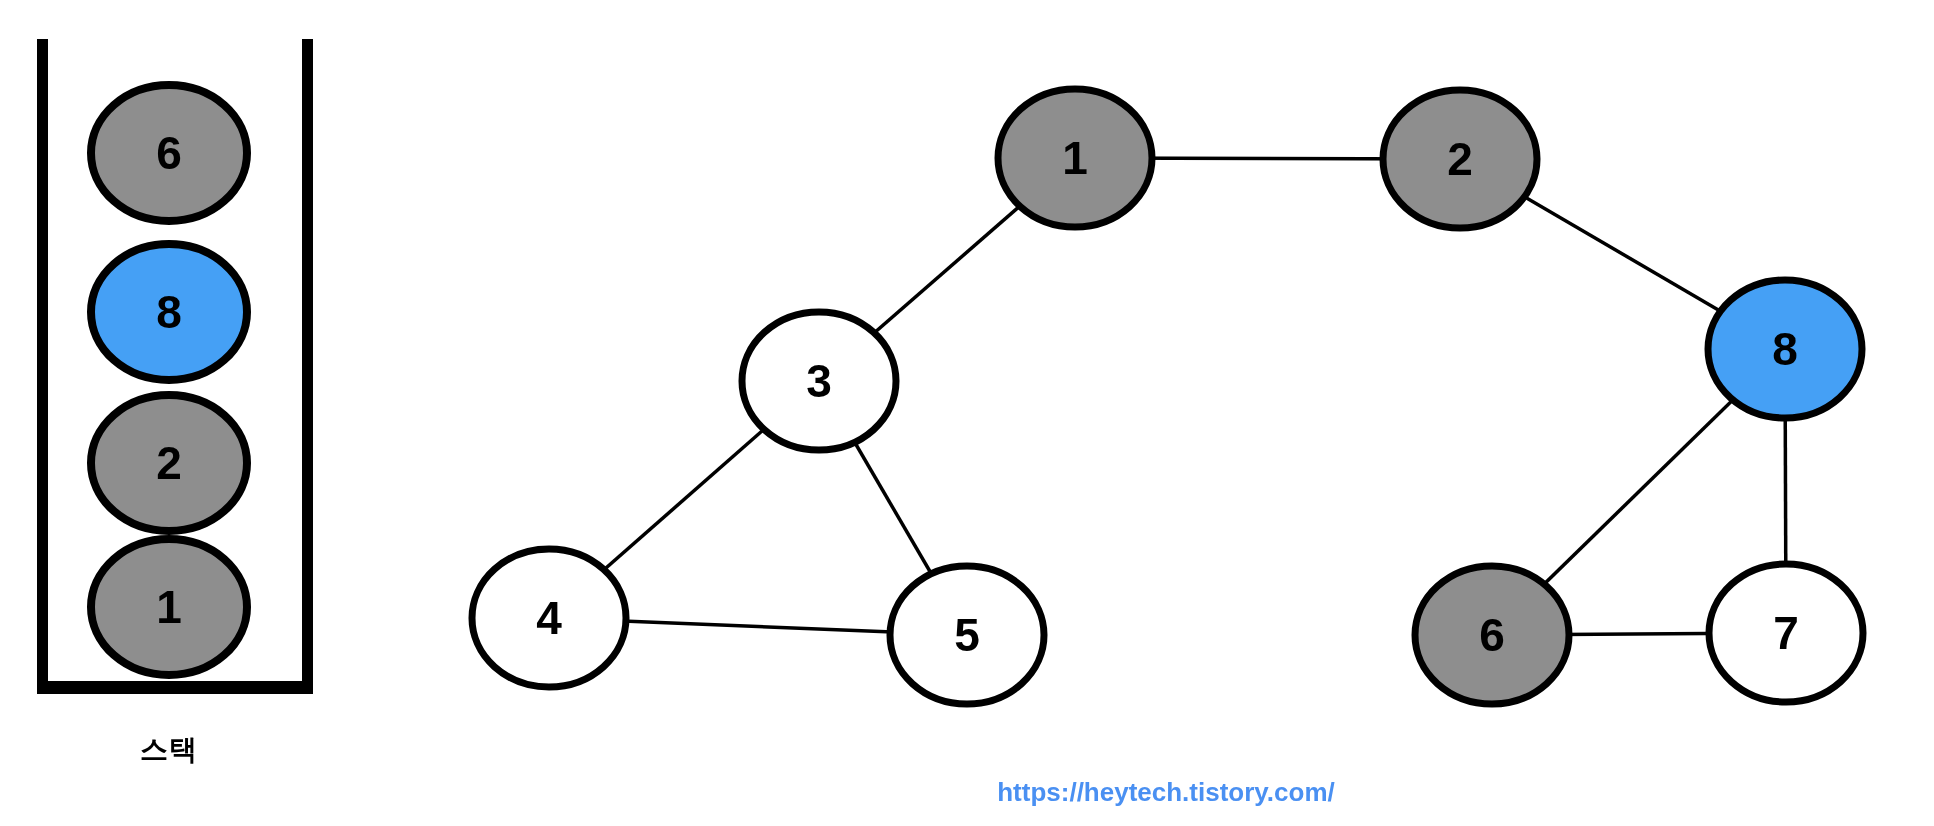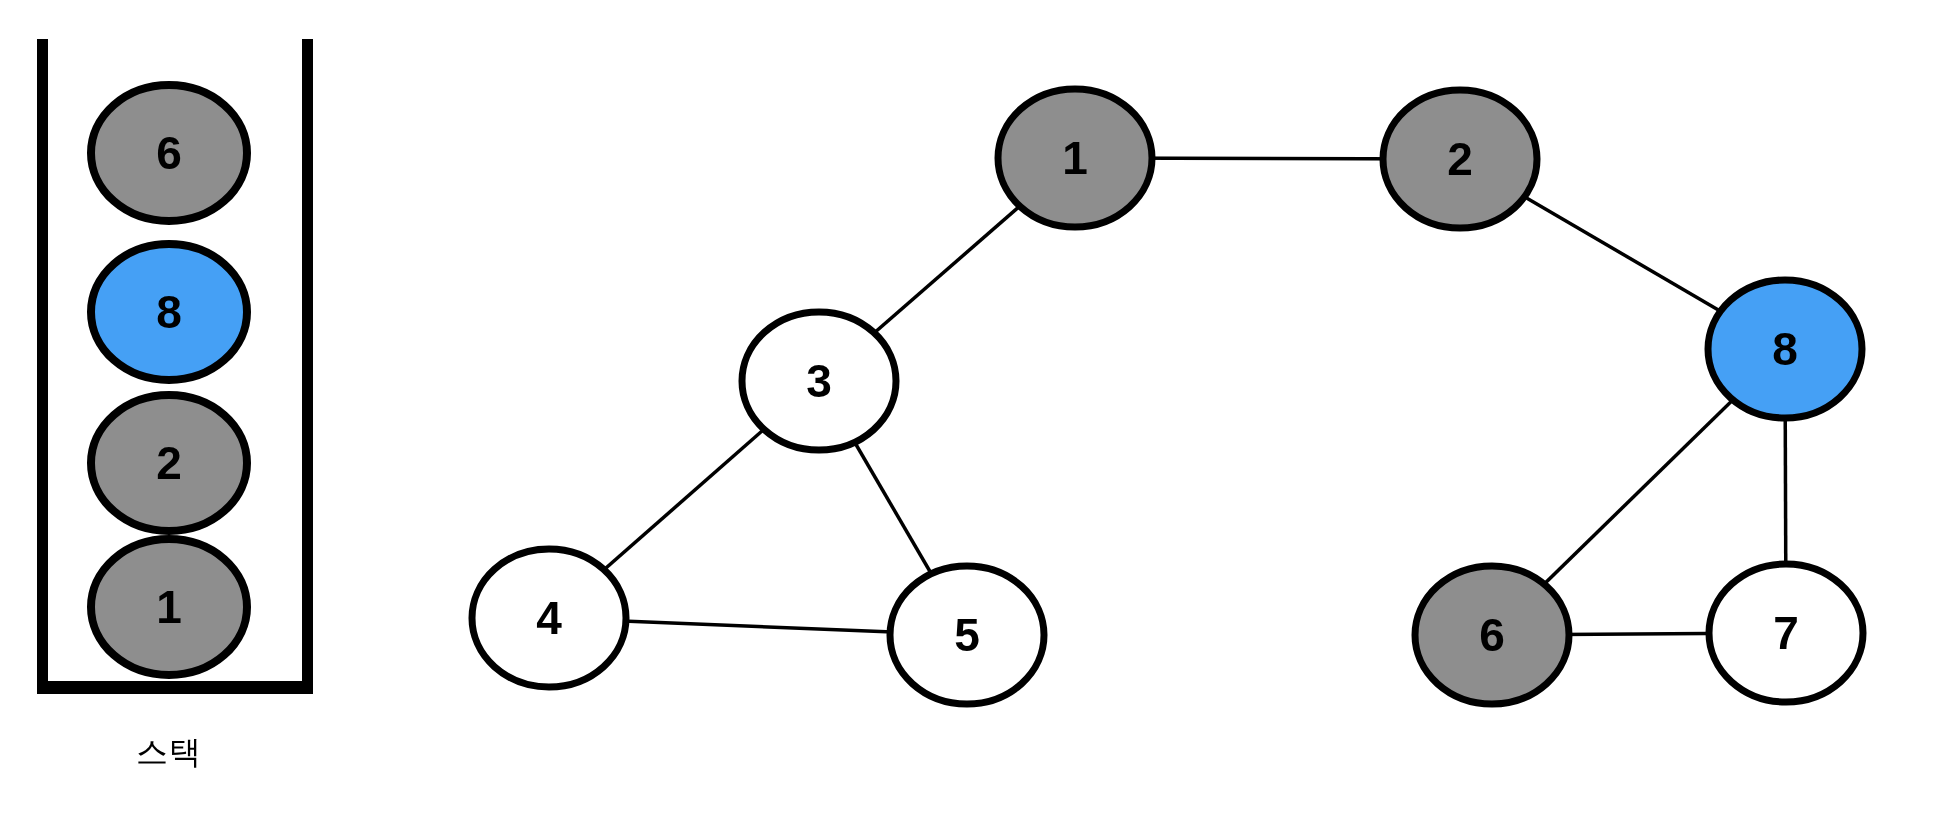--- a/index.html
+++ b/index.html
@@ -19,22 +19,22 @@
     position: absolute;
     left: 0;
     top: 0;
   }
   .stack-caption {
     position: absolute;
     left: 69px;
     top: 731px;
     width: 200px;
     text-align: center;
-    font-size: 32px;
-    font-weight: normal;
+    font-size: 28px;
+    font-weight: bold;
     color: #000000;
     letter-spacing: 1px;
   }
   .footer-url {
     position: absolute;
     left: 916px;
     top: 777px;
     width: 500px;
     text-align: center;
     font-size: 26px;
@@ -107,13 +107,14 @@
           <ellipse cx="1786" cy="633" rx="77" ry="69" fill="#ffffff" stroke="#000000" stroke-width="7"></ellipse>
           <text x="1786" y="633" text-anchor="middle" dominant-baseline="central" font-size="46" font-weight="bold" fill="#000000">7</text>
         </g>
         <g>
           <ellipse cx="1785" cy="349" rx="77" ry="69" fill="#45a0f5" stroke="#000000" stroke-width="7"></ellipse>
           <text x="1785" y="349" text-anchor="middle" dominant-baseline="central" font-size="46" font-weight="bold" fill="#000000">8</text>
         </g>
       </g>
     </svg>
   <div class="stack-caption">스택</div>
+  <div class="footer-url" style="color: rgb(74, 144, 242);">https://heytech.tistory.com/</div>
 </div>
 
 </body></html>

